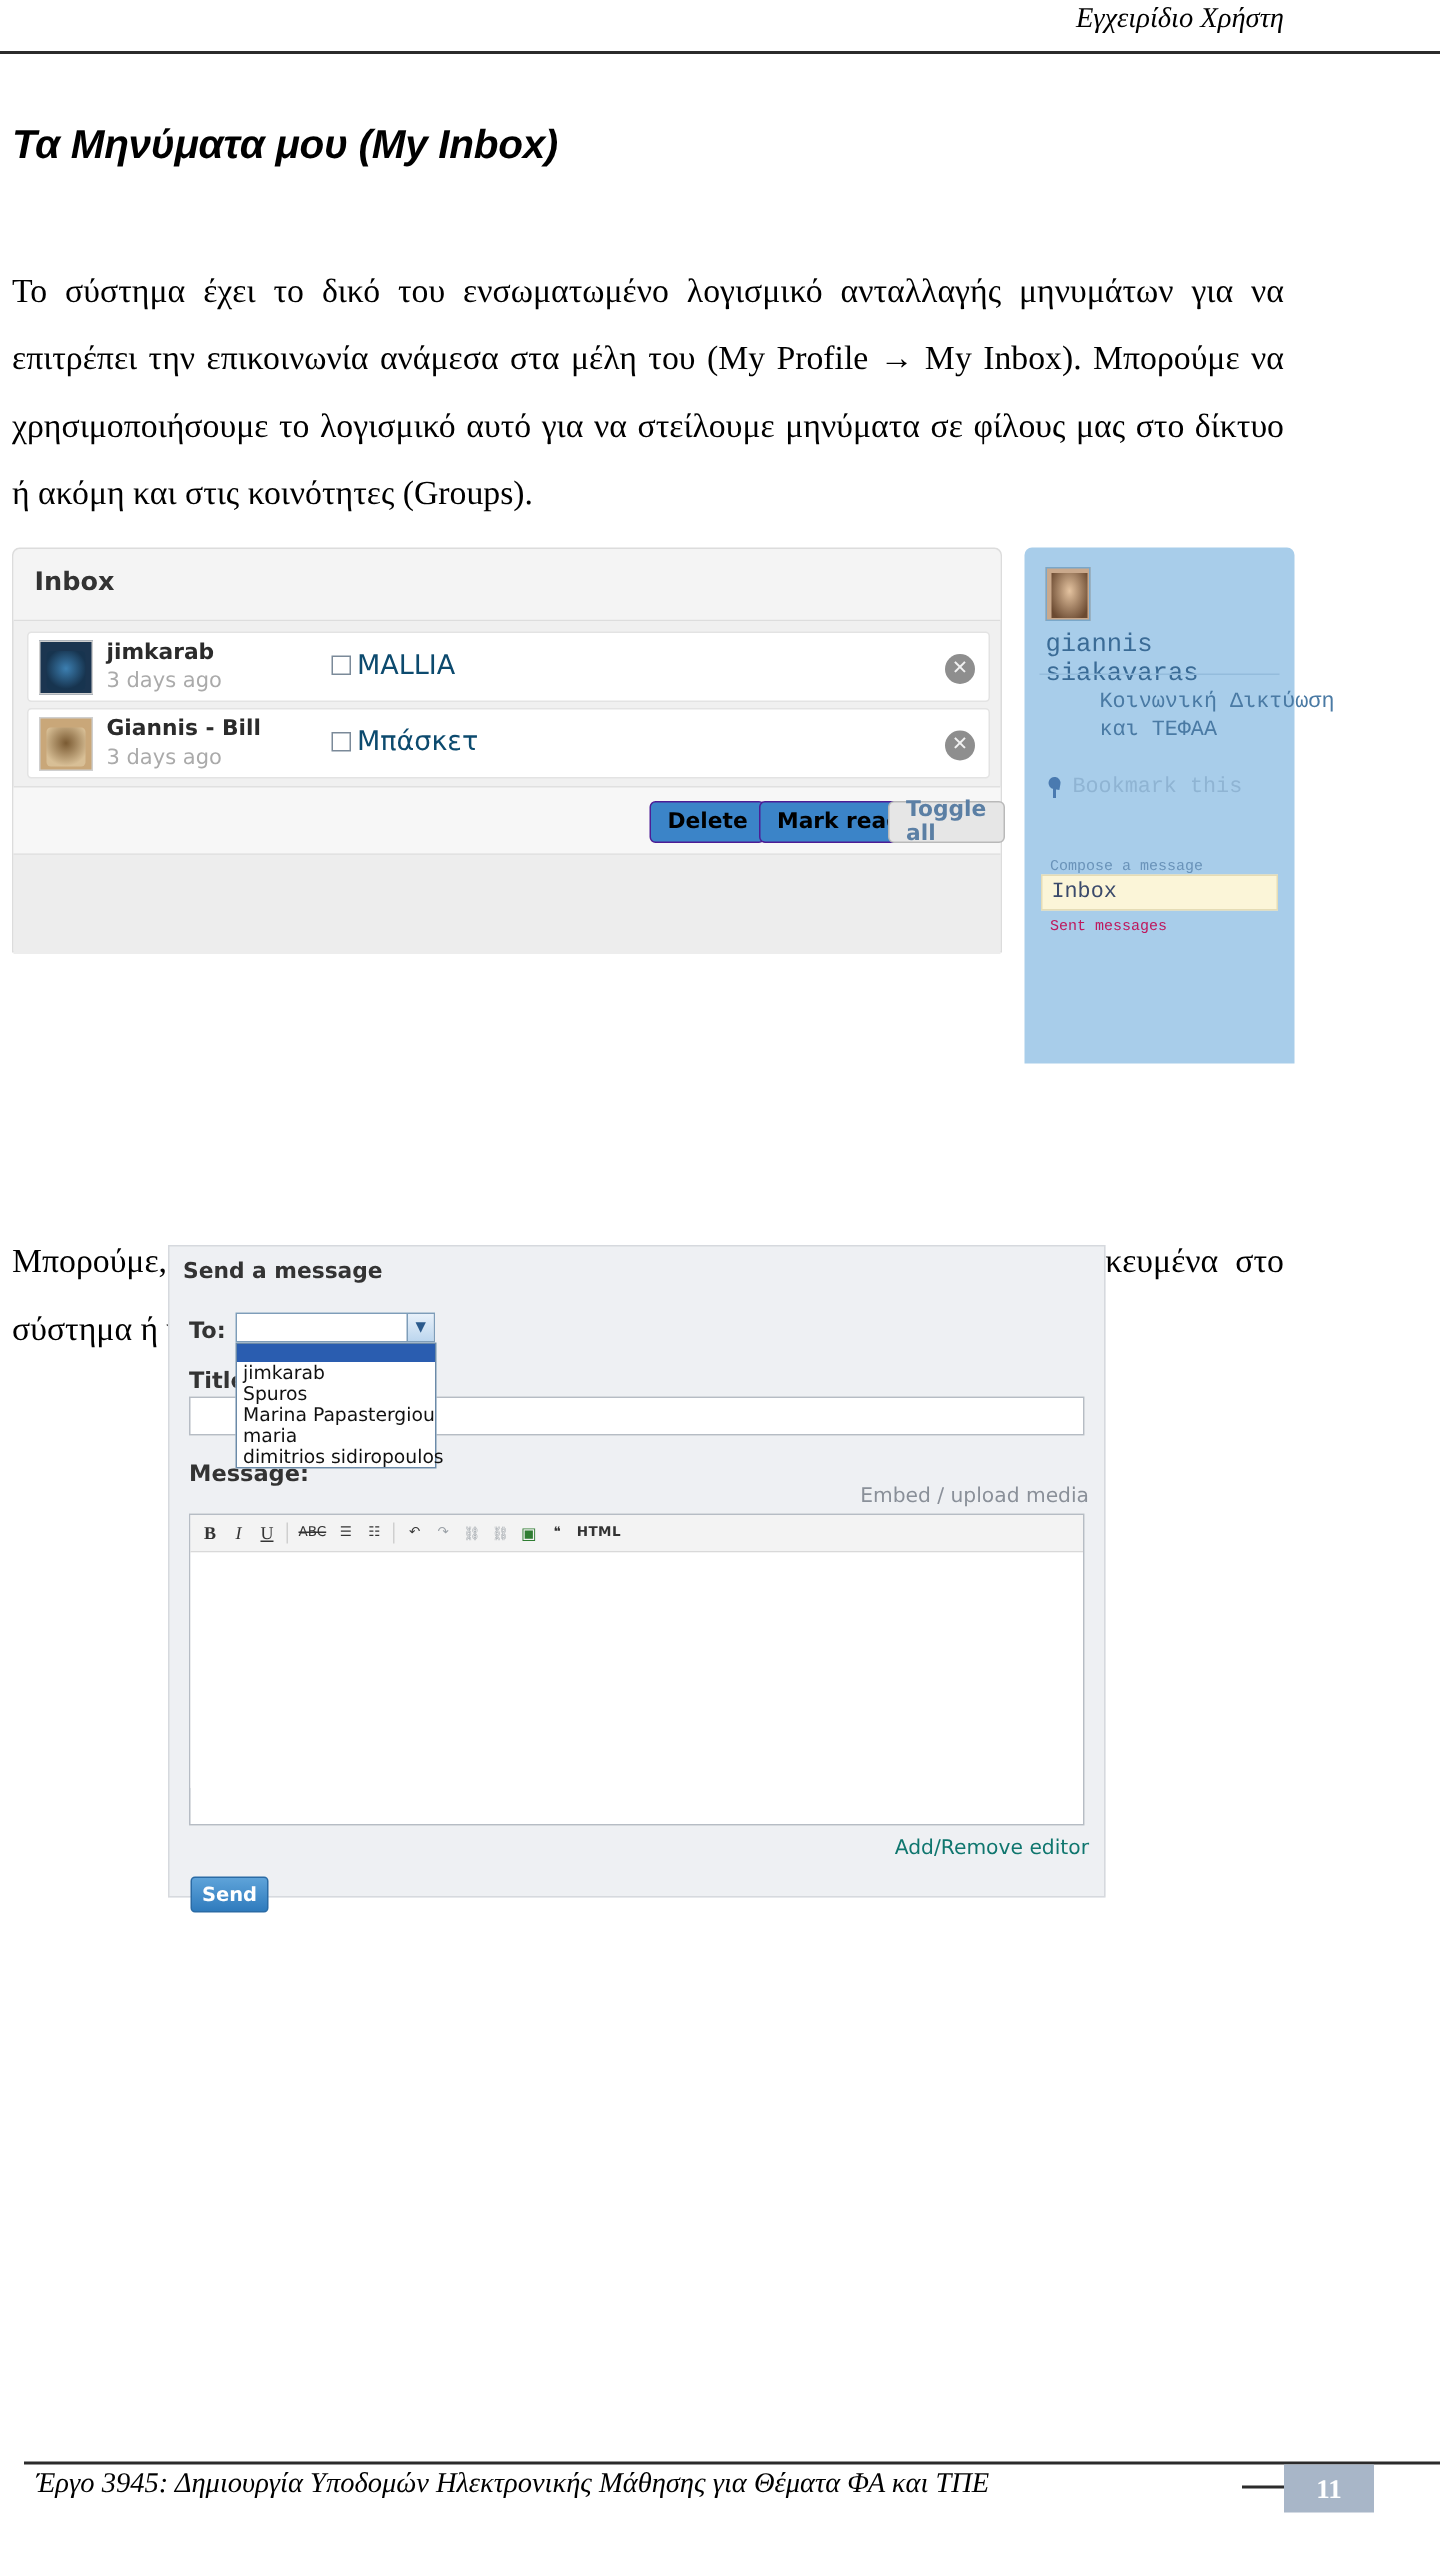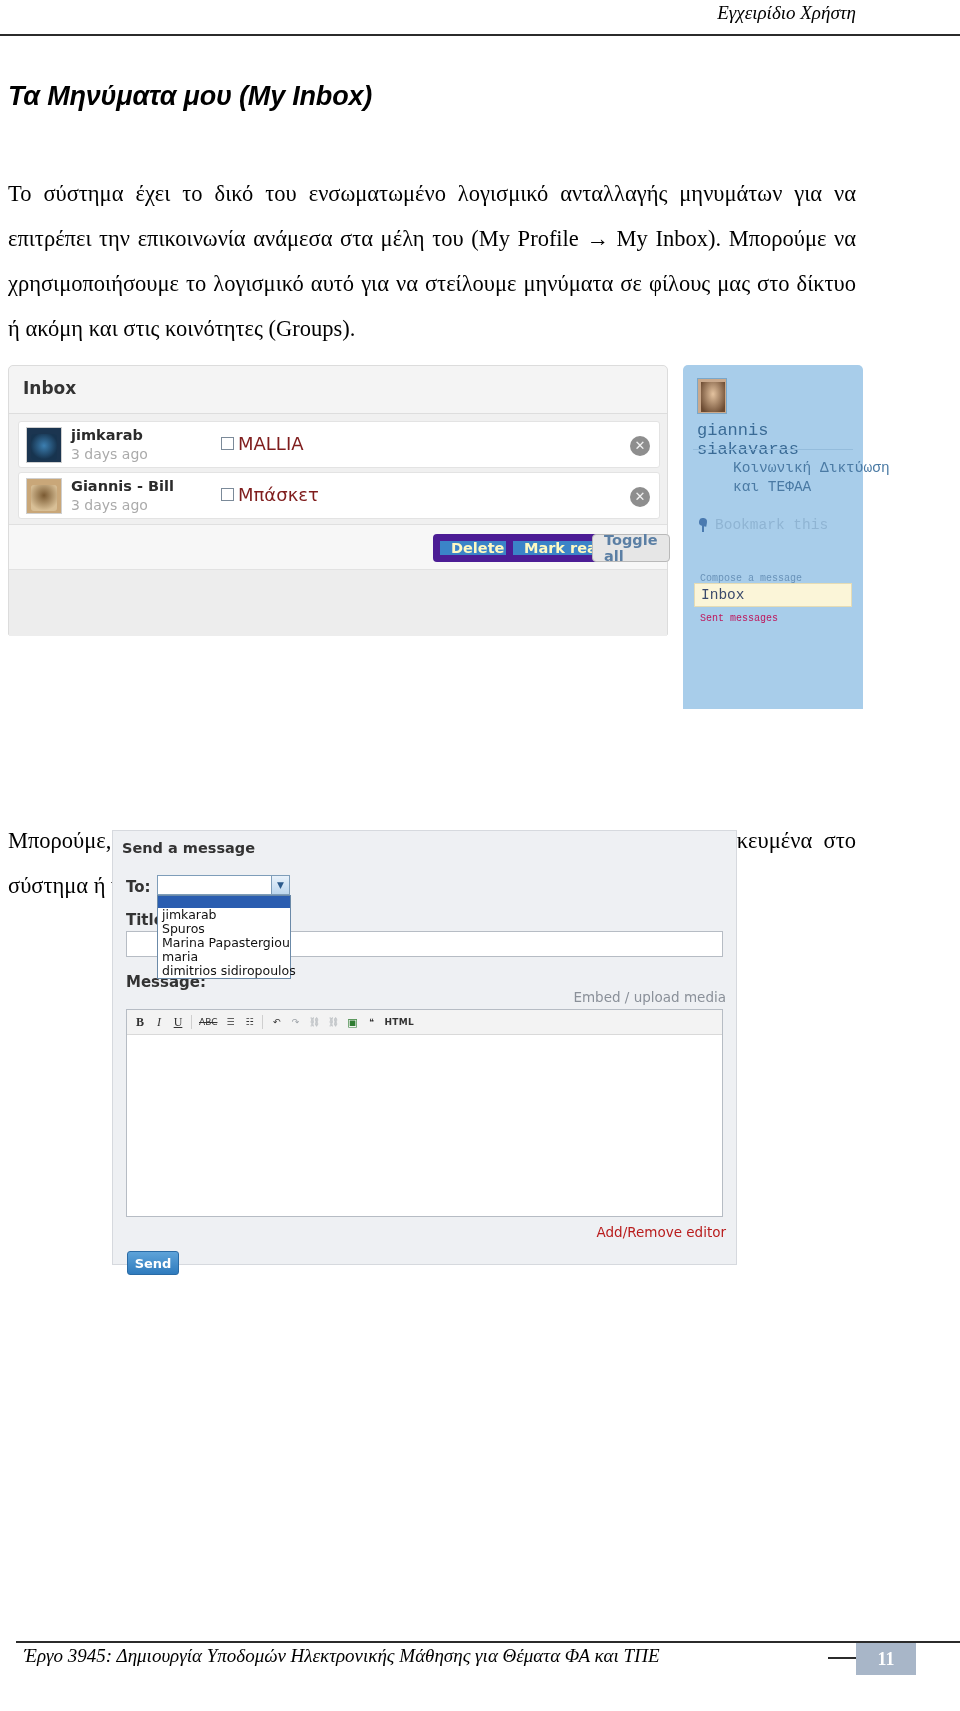--- a/index.html
+++ b/index.html
@@ -97,40 +97,40 @@
     font-size: 14px; color: #aaaaaa;
   }
   .msg-subject-wrap {
     position: absolute; left: 202px; top: 11px;
     display: flex; align-items: center; gap: 4px;
   }
   .msg-check {
     width: 13px; height: 13px;
     border: 1px solid #7b8a99; background: #fff; display: inline-block;
   }
-  .msg-subject { font-size: 18px; color: #7f1d1d; }
+  .msg-subject { font-size: 18px; color: #0c4a6e; }
   .msg-delete {
     position: absolute; right: 9px; top: 14px;
     width: 20px; height: 20px; border-radius: 50%;
     background: #8e8e8e; color: #f2f2f2;
     font-size: 13px; font-family: "DejaVu Sans", sans-serif;
     line-height: 20px; text-align: center;
   }
   .inbox-actions {
     position: absolute; left: 0; top: 158px; width: 100%; height: 45px;
     border-top: 1px solid #e0e0e0; background: #f7f7f7;
   }
   .btn {
     position: absolute; top: 9px; height: 28px;
     border-radius: 4px; font-size: 14.5px; font-weight: bold;
     font-family: "DejaVu Sans", sans-serif;
     display: flex; align-items: center; justify-content: center;
     padding: 0 11px;
   }
-  .btn-blue { background: #3b84c8; color: #fef9c3; border: 7px solid #4c1d95; }
+  .btn-blue { background: #3b84c8; color: #000000; border: 1px solid #4c1d95; }
   .btn-gray { background: #e6e6e6; color: #5b7fa4; border: 1px solid #b9b9b9; }
   #btn-delete { left: 424px; }
   #btn-markread { left: 497px; }
   #btn-toggleall { left: 583px; }
   .inbox-foot {
     position: absolute; left: 0; top: 203px; width: 100%; height: 67px;
     background: #ededed; border-top: 1px solid #e2e2e2;
   }
 
   .inbox-side {
@@ -279,21 +279,21 @@
     position: absolute; left: 5px; top: 4px; font-size: 12.5px; color: #444;
   }
   .resize-grip {
     position: absolute; right: 2px; bottom: 2px; width: 10px; height: 10px;
   }
   .resize-grip i {
     position: absolute; right: 0; background: #b0b0b0; height: 1px;
   }
   .addremove {
     position: absolute; right: 10px; top: 393px;
-    font-size: 13.5px; color: #b91c1c;
+    font-size: 13.5px; color: #0f766e;
   }
   .btn-send {
     position: absolute; left: 14px; top: 420px;
     width: 52px; height: 24px; border-radius: 3px;
     background: linear-gradient(#5ea3d9, #2f7bbd);
     border: 1px solid #2a6ba5; color: #ffffff;
     font-size: 13px; font-weight: bold;
     display: flex; align-items: center; justify-content: center;
     font-family: "DejaVu Sans", sans-serif;
   }

